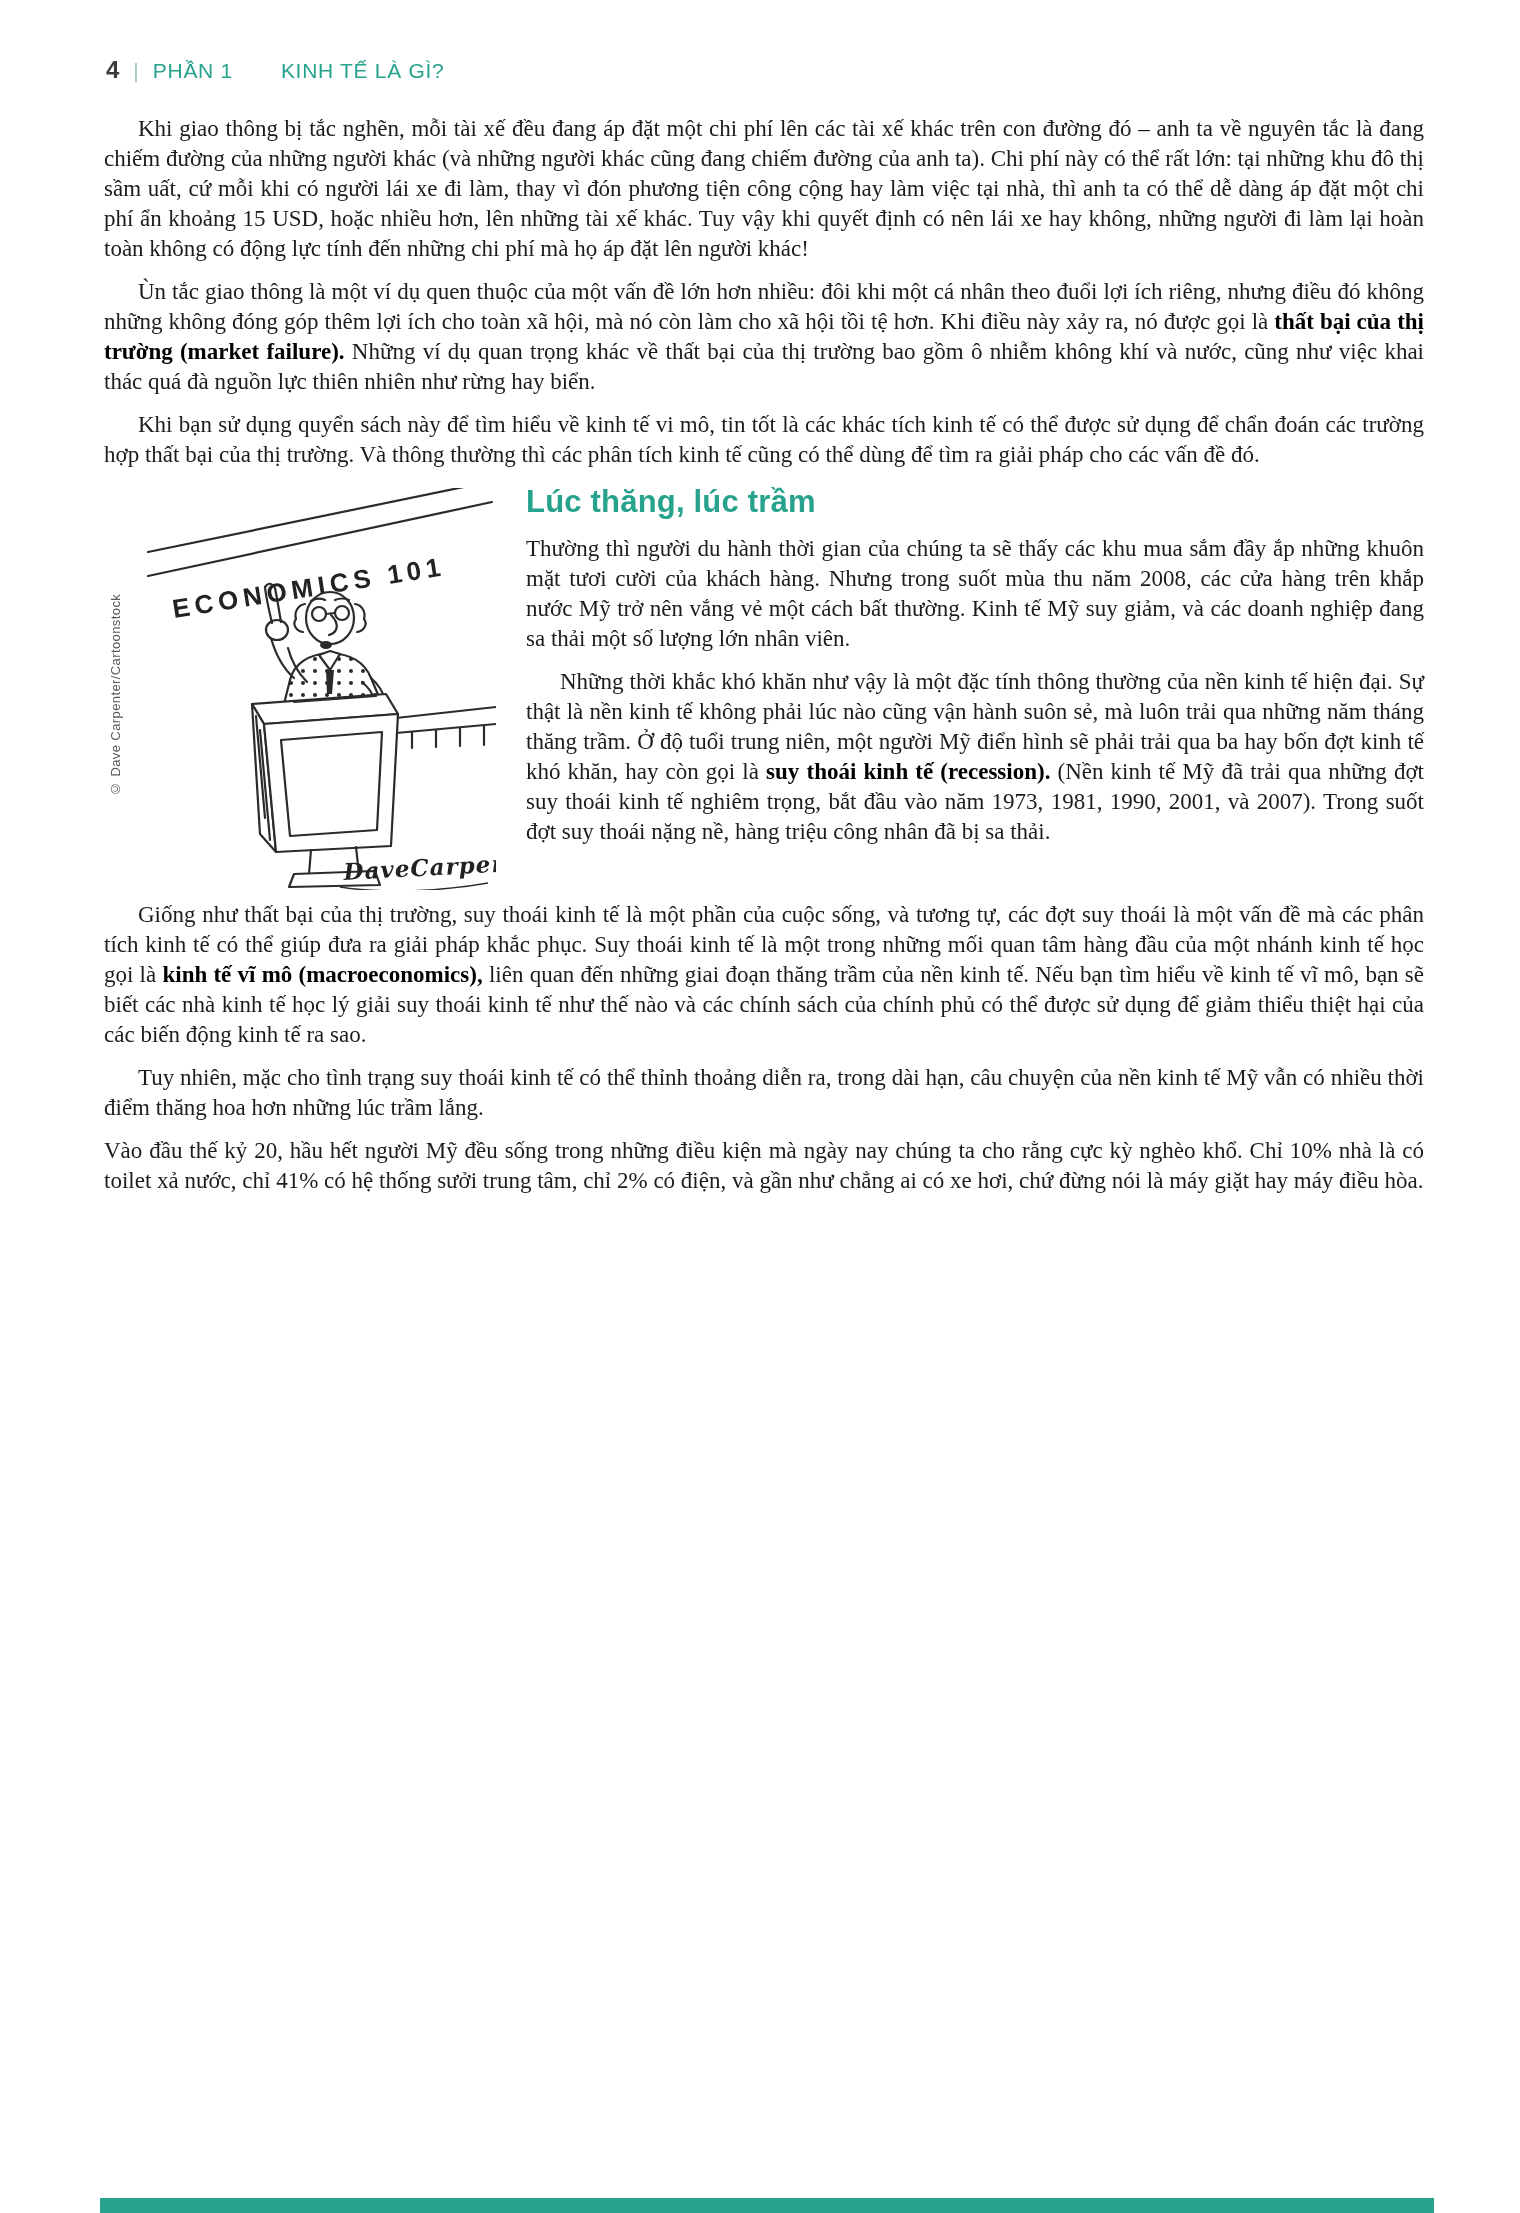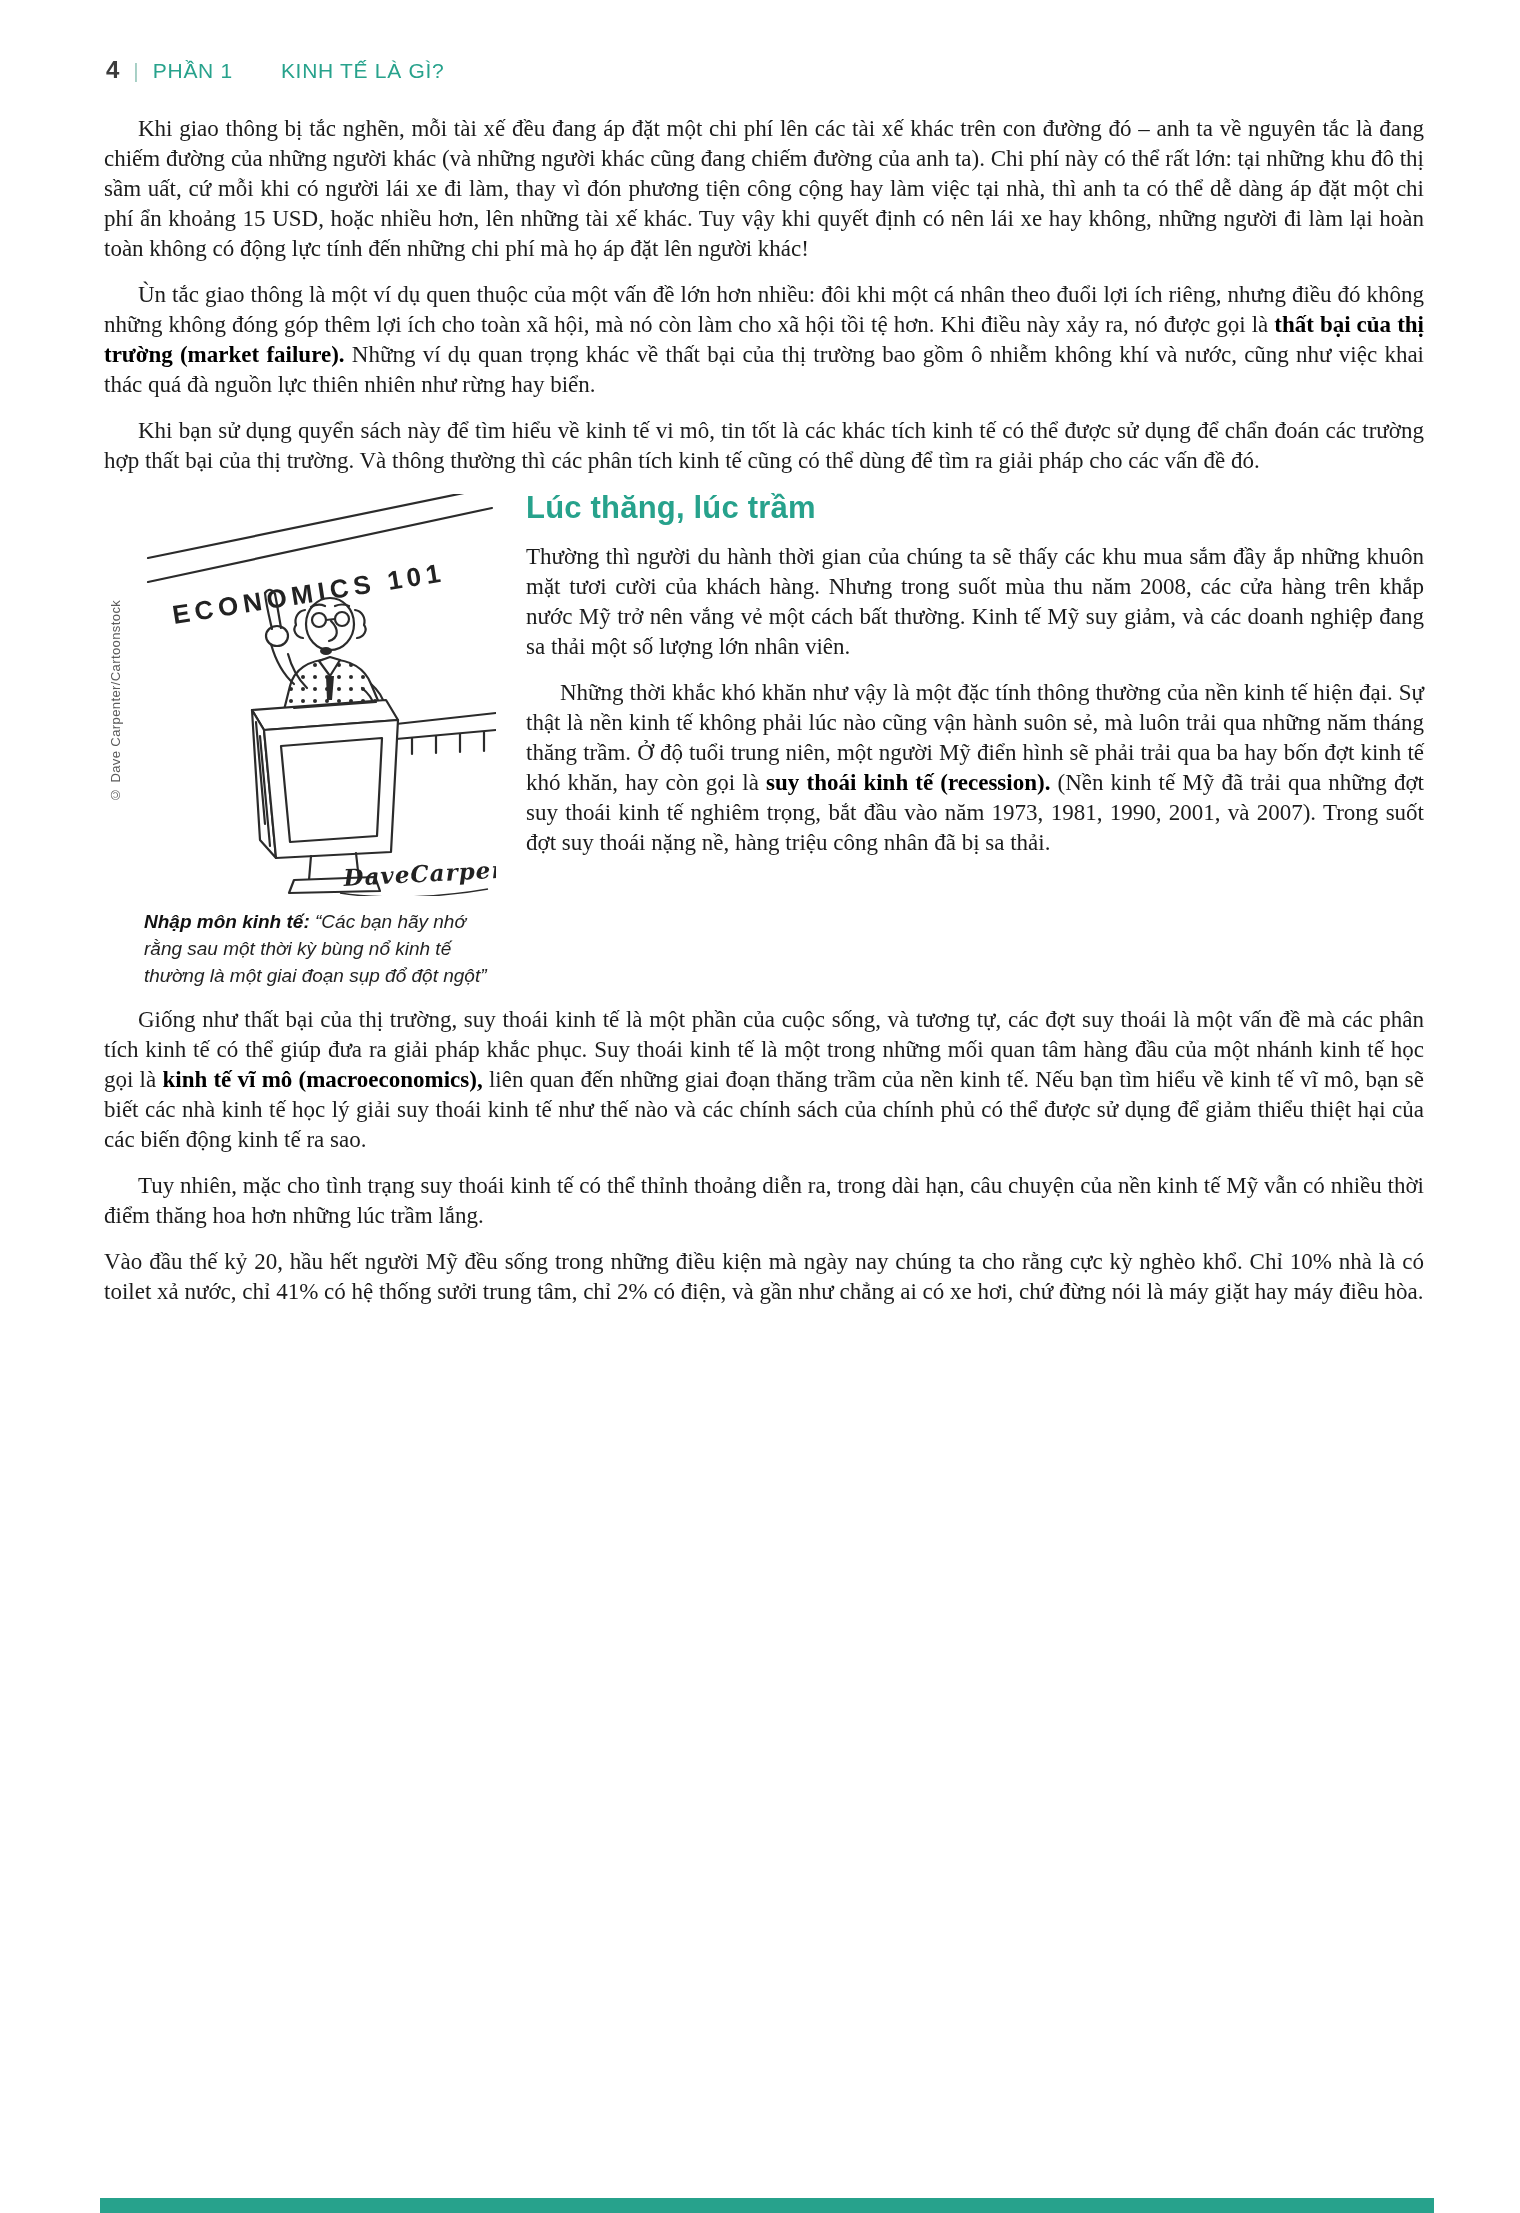--- a/index.html
+++ b/index.html
@@ -14,21 +14,21 @@
     font-family:"Liberation Serif","DejaVu Serif",serif;
     color:var(--ink,#1c1c1c);overflow:hidden;margin:0 auto;
   }
   
   .hdr{display:flex;align-items:baseline;margin:0 0 30px 2px;font-family:"Liberation Sans","DejaVu Sans",sans-serif;}
   .pagenum{font-size:24px;font-weight:bold;color:#3c3c3c;}
   .divider{color:#9ccabe;margin:0 14px;font-size:21px;}
   .part,.chapter{color:var(--teal,#27a28c);font-size:21px;letter-spacing:.7px;}
   .chapter{margin-left:48px;}
   
-  p.body{font-size:23px;line-height:30px;text-align:justify;margin:16px 0 13px 0;}
+  p.body{font-size:23px;line-height:30px;text-align:justify;margin:4px 0 13px 0;}
   p.indent{text-indent:34px;}
   b{color:#000;}
   h2.sect{
     font-family:"Liberation Sans","DejaVu Sans",sans-serif;font-weight:bold;
     font-size:31px;color:var(--teal,#27a28c);margin:26px 0 14px 0;letter-spacing:.2px;
   }
   
   .two-col{display:flex;margin:18px 0 10px 0;}
   figure.cartoon{margin:0;flex:none;width:396px;position:relative;padding-left:40px;box-sizing:border-box;}
   .credit{
@@ -138,21 +138,20 @@
           <polygon class="ln" points="137,252 238,244 233,342 146,348"></polygon>
           <path class="ln" d="M167 362 L165 386"></path>
           <path class="ln" d="M212 359 L215 386"></path>
           <polygon class="fw" points="150,386 231,383 236,397 145,399"></polygon>
         </g>
 
         <text class="sig" x="200" y="392" transform="rotate(-3 200 392)">DaveCarpenter</text>
         <path d="M196 399 C 240 406 300 403 344 395" stroke="#2b2b2b" stroke-width="1.5" fill="none"></path>
       </svg>
 
-      <figcaption><b>Nhập môn kinh tế:</b><span> “Các bạn hãy nhớ rằng sau một thời kỳ bùng nổ kinh tế thường là một giai đoạn sụp đổ đột ngột”</span></figcaption>
     </figure>
 
     <div class="col-right">
       <h2 class="sect">Lúc thăng, lúc trầm</h2>
       <p class="body">Thường thì người du hành thời gian của chúng ta sẽ thấy các khu mua sắm đầy ắp những khuôn mặt tươi cười của khách hàng. Nhưng trong suốt mùa thu năm 2008, các cửa hàng trên khắp nước Mỹ trở nên vắng vẻ một cách bất thường. Kinh tế Mỹ suy giảm, và các doanh nghiệp đang sa thải một số lượng lớn nhân viên.</p>
       <p class="body indent"><span>Những thời khắc khó khăn như vậy là một đặc tính thông thường của nền kinh tế hiện đại. Sự thật là nền kinh tế không phải lúc nào cũng vận hành suôn sẻ, mà luôn trải qua những năm tháng thăng trầm. Ở độ tuổi trung niên, một người Mỹ điển hình sẽ phải trải qua ba hay bốn đợt kinh tế khó khăn, hay còn gọi là </span><b>suy thoái kinh tế (recession).</b><span> (Nền kinh tế Mỹ đã trải qua những đợt suy thoái kinh tế nghiêm trọng, bắt đầu vào năm 1973, 1981, 1990, 2001, và 2007). Trong suốt đợt suy thoái nặng nề, hàng triệu công nhân đã bị sa thải.</span></p>
     </div>
   </div>
 
   <p class="body indent"><span>Giống như thất bại của thị trường, suy thoái kinh tế là một phần của cuộc sống, và tương tự, các đợt suy thoái là một vấn đề mà các phân tích kinh tế có thể giúp đưa ra giải pháp khắc phục. Suy thoái kinh tế là một trong những mối quan tâm hàng đầu của một nhánh kinh tế học gọi là </span><b>kinh tế vĩ mô (macroeconomics),</b><span> liên quan đến những giai đoạn thăng trầm của nền kinh tế. Nếu bạn tìm hiểu về kinh tế vĩ mô, bạn sẽ biết các nhà kinh tế học lý giải suy thoái kinh tế như thế nào và các chính sách của chính phủ có thể được sử dụng để giảm thiểu thiệt hại của các biến động kinh tế ra sao.</span></p>

